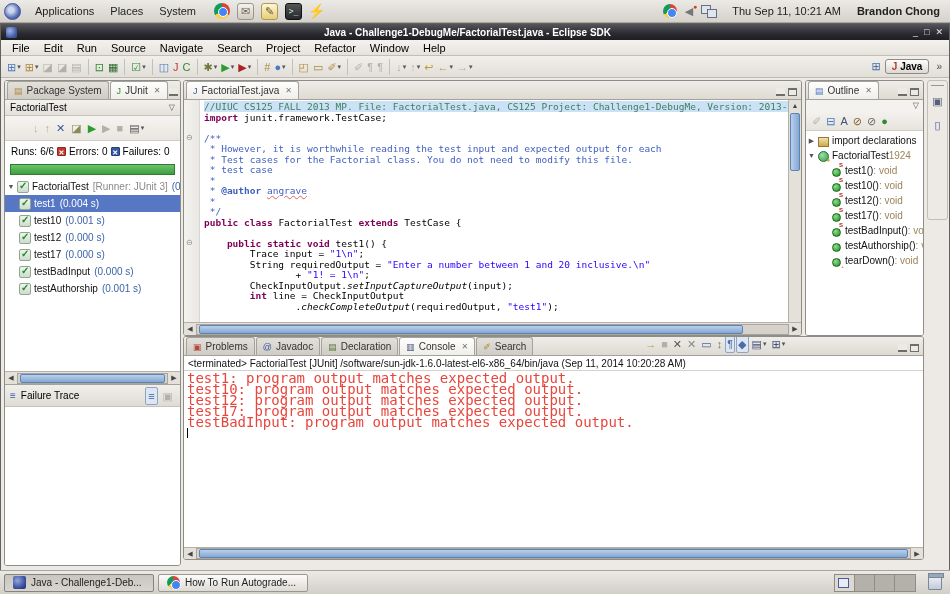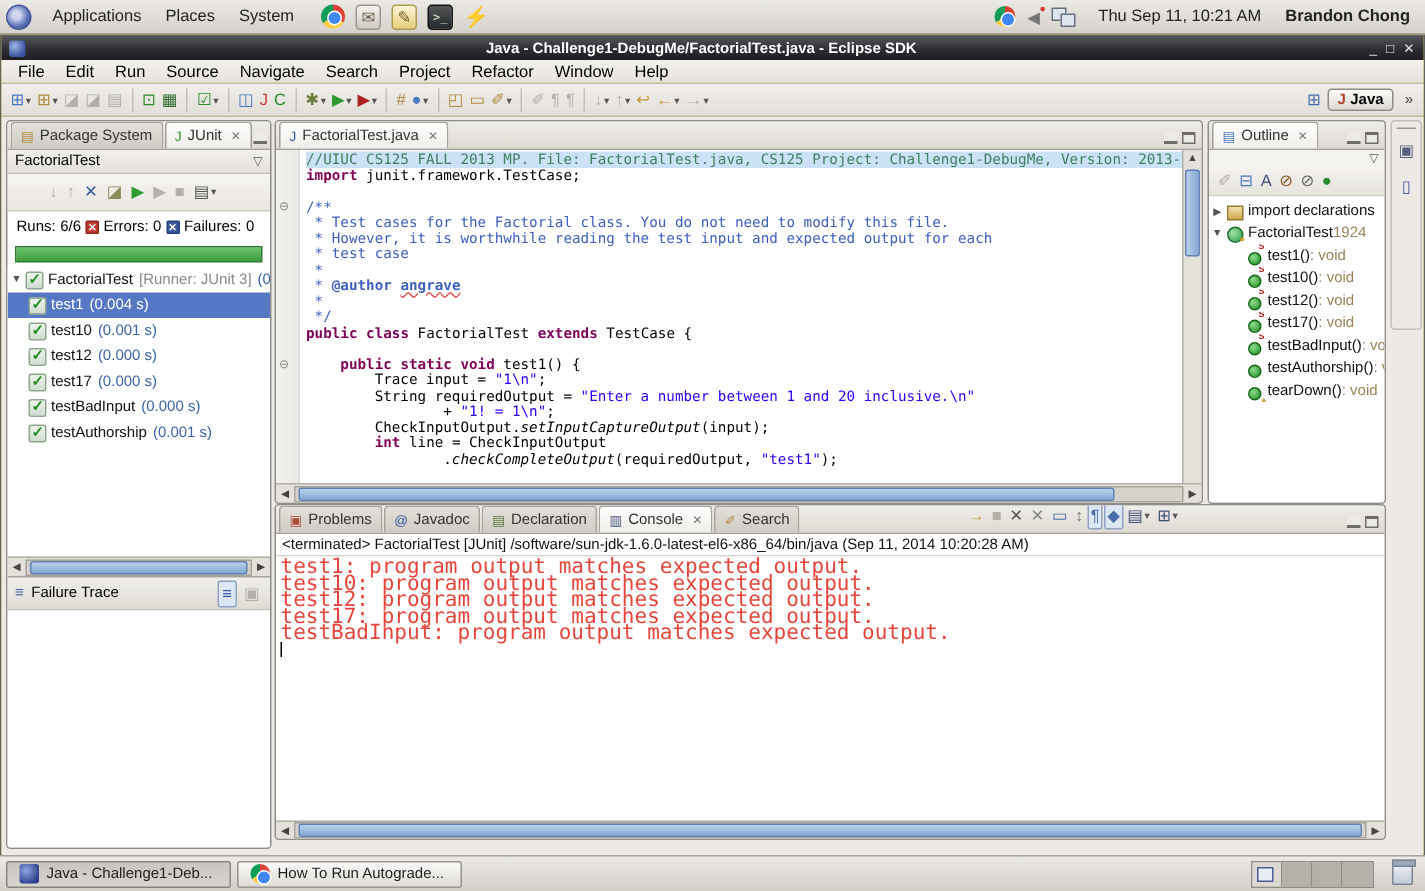--- a/index.html
+++ b/index.html
@@ -28,21 +28,21 @@
   .tray-volume::after { content:"●"; position:absolute; right:-4px; top:-2px; color:#d23c2a; font-size:7px; }
   .tray-network { width:15px; height:12px; position:relative; }
   .tray-network::before, .tray-network::after { content:""; position:absolute; width:8px; height:7px;
     background:#dfe5ee; border:1px solid #68707e; }
   .tray-network::before { left:0; top:0; } .tray-network::after { left:6px; top:4px; }
   #panel-clock { padding:0 8px; }
   #panel-user { font-weight:bold; padding-right:10px; }
 
   
   #eclipse { position:absolute; top:23px; left:0; width:950px; height:547px;
-    background:#fde047; border:1px solid #63615e; }
+    background:#f9a8d4; border:1px solid #63615e; }
   #titlebar { height:16px; background:linear-gradient(#55555c,#2a2a30 60%,#1d1d22);
     display:flex; align-items:center; color:#fff; }
   #titlebar .wicon { width:11px; height:11px; margin:0 5px; border-radius:2px;
     background:radial-gradient(circle at 35% 35%, #9db4e6, #3b55a0 70%); }
   #titlebar .wtitle { flex:1; text-align:center; font-size:10px; font-weight:bold;
     white-space:nowrap; overflow:hidden; }
   .winctl { display:flex; gap:6px; margin-right:6px; font-size:9px; color:#e8e8e8; }
   .winctl span { cursor:default; }
 
   #menubar { height:16px; display:flex; align-items:center; padding-left:4px;
@@ -128,21 +128,21 @@
   .ed-code { flex:1; overflow:hidden; padding:2px 0 0 4px; font-family:"DejaVu Sans Mono",monospace;
     font-size:9.5px; background:#fff; }
   .cline { height:10.5px; line-height:10.5px; white-space:pre; }
   .cs-pl { color:#000; }
   .cs-kw { color:#7f0055; font-weight:bold; }
   .cs-str { color:#2a00ff; }
   .cs-cmt { color:#3f7f5f; }
   .cs-hl { background:#cbe1f5; }
   .cs-jdoc { color:#3f5fbf; }
   .cs-jtag { color:#3f5fbf; font-weight:bold; }
-  .cs-jspell { color:#3f5fbf; text-decoration:underline; text-decoration-style:wavy; text-decoration-color:#e06060;font-weight:bold; }
+  .cs-jspell { color:#3f5fbf; text-decoration:underline; text-decoration-style:wavy; text-decoration-color:#e06060; }
   .cs-st { color:#000; font-style:italic; }
   .ed-vscroll { width:13px; background:#e4e1db; border-left:1px solid #b5b1a9; position:relative; flex:none; }
   .ed-vscroll .sarrow { height:12px; font-size:7px; color:#444; text-align:center; line-height:12px; }
   .vthumb { position:absolute; left:1px; right:1px; top:13px; height:58px; border-radius:2px;
     background:linear-gradient(to right,#b9d0ea,#84a8d4); border:1px solid #5d82b4; }
 
   
   #outline-view { left:804px; top:2px; width:119px; height:256px; }
   .ol-caretrow { height:11px; display:flex; justify-content:flex-end; align-items:center; padding-right:4px;
     background:#f4f2ee; font-size:8px; color:#555; flex:none; }
@@ -508,22 +508,22 @@
       <div class="ed-body">
         <div class="ed-ruler" id="ed-ruler">
             <span class="foldmark" style="top: 32.5px;">⊖</span>
             <span class="foldmark" style="top: 137.5px;">⊖</span>
           </div>
         <div class="ed-code" id="ed-code">
             <div class="cline"><span class="cs-cmt cs-hl">//UIUC CS125 FALL 2013 MP. File: FactorialTest.java, CS125 Project: Challenge1-DebugMe, Version: 2013-09-10T09:31:17-0500.34</span></div>
             <div class="cline"><span class="cs-kw">import</span><span class="cs-pl"> junit.framework.TestCase;</span></div>
             <div class="cline"></div>
             <div class="cline"><span class="cs-jdoc">/**</span></div>
+            <div class="cline"><span class="cs-jdoc"> * However, it is worthwhile reading the test input and expected output for each</span></div>
             <div class="cline"><span class="cs-jdoc"> * Test cases for the Factorial class. You do not need to modify this file.</span></div>
-            <div class="cline"><span class="cs-jdoc"> * However, it is worthwhile reading the test input and expected output for each</span></div>
             <div class="cline"><span class="cs-jdoc"> * test case</span></div>
             <div class="cline"><span class="cs-jdoc"> *</span></div>
             <div class="cline"><span class="cs-jdoc"> * </span><span class="cs-jtag">@author</span><span class="cs-jdoc"> </span><span class="cs-jspell">angrave</span></div>
             <div class="cline"><span class="cs-jdoc"> *</span></div>
             <div class="cline"><span class="cs-jdoc"> */</span></div>
             <div class="cline"><span class="cs-kw">public</span><span class="cs-pl"> </span><span class="cs-kw">class</span><span class="cs-pl"> FactorialTest </span><span class="cs-kw">extends</span><span class="cs-pl"> TestCase {</span></div>
             <div class="cline"></div>
             <div class="cline"><span class="cs-pl">    </span><span class="cs-kw">public static void</span><span class="cs-pl"> test1() {</span></div>
             <div class="cline"><span class="cs-pl">        Trace input = </span><span class="cs-str">"1\n"</span><span class="cs-pl">;</span></div>
             <div class="cline"><span class="cs-pl">        String requiredOutput = </span><span class="cs-str">"Enter a number between 1 and 20 inclusive.\n"</span></div>

